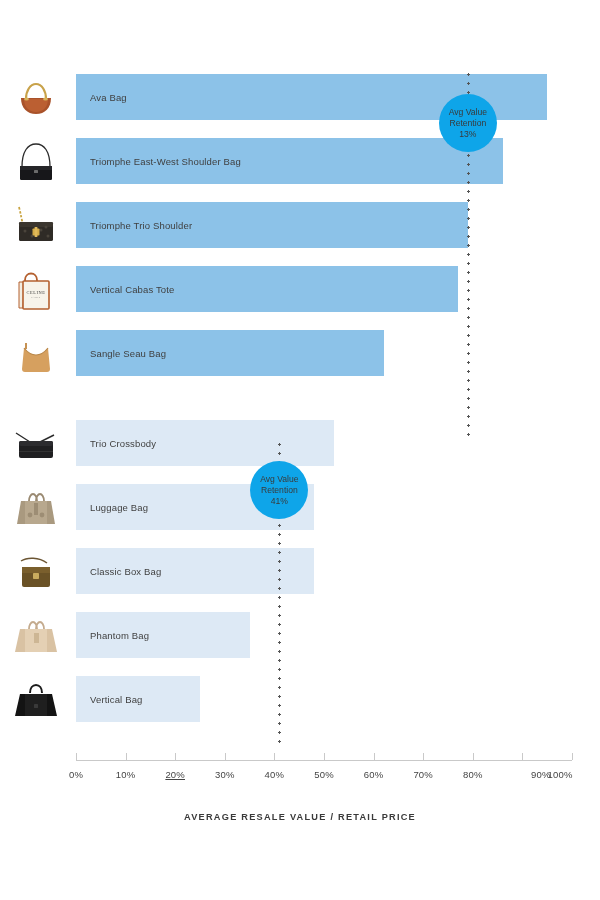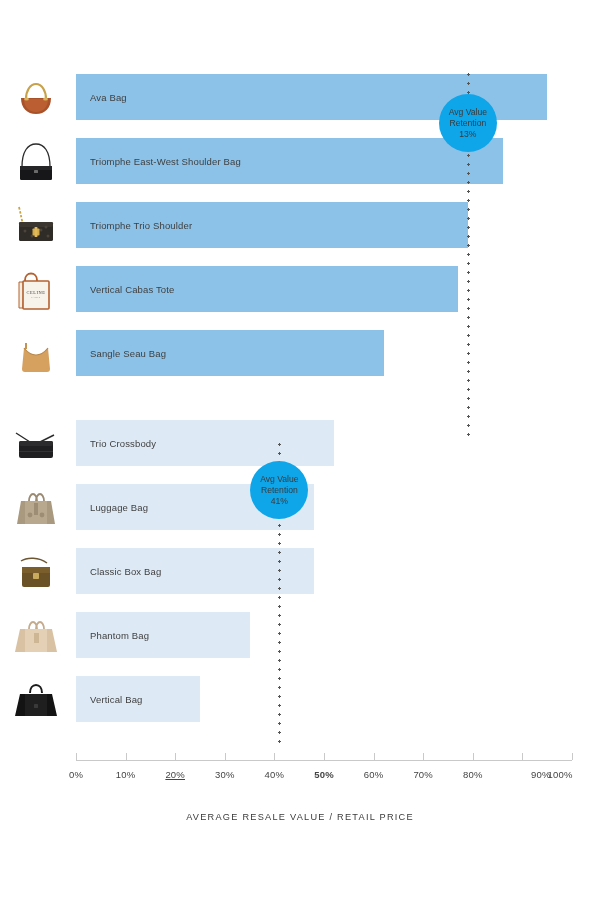--- a/index.html
+++ b/index.html
@@ -46,21 +46,21 @@
 
   
   #axis{position:absolute;left:76px;top:760px;width:496px;height:1px;background:#c9c9c9;}
   .tick{position:absolute;top:-7px;width:1px;height:7px;background:#c9c9c9;}
   .tick-label{
     position:absolute;top:9px;font-size:9.5px;color:#444;
     transform:translateX(-50%);white-space:nowrap;letter-spacing:.2px;
   }
   #axis-title{
     position:absolute;top:812px;left:0;width:600px;text-align:center;
-    font-size:9.2px;letter-spacing:1.25px;font-weight:normal;color:#3a3a3a;
+    font-size:9.2px;letter-spacing:1.25px;font-weight:bold;color:#3a3a3a;
   }
 </style>
 </head>
 <body>
 
 <div id="chart-root">
 
   <div id="bars-layer">
       <div class="bar-row" style="top: 74px;">
         <div class="thumb" style="top: -5px;">
@@ -214,21 +214,21 @@
       <div class="tick-label" style="left: 0px;">0%</div>
       <div class="tick" style="left: 49.6px;"></div>
       <div class="tick-label" style="left: 49.6px;">10%</div>
       <div class="tick" style="left: 99.2px;"></div>
       <div class="tick-label" style="left: 99.2px; text-decoration: underline;">20%</div>
       <div class="tick" style="left: 148.8px;"></div>
       <div class="tick-label" style="left: 148.8px;">30%</div>
       <div class="tick" style="left: 198.4px;"></div>
       <div class="tick-label" style="left: 198.4px;">40%</div>
       <div class="tick" style="left: 248px;"></div>
-      <div class="tick-label" style="left: 248px; font-weight: bold;">50%</div>
+      <div class="tick-label" style="left: 248px;">50%</div>
       <div class="tick" style="left: 297.6px;"></div>
       <div class="tick-label" style="left: 297.6px;">60%</div>
       <div class="tick" style="left: 347.2px;"></div>
       <div class="tick-label" style="left: 347.2px;">70%</div>
       <div class="tick" style="left: 396.8px;"></div>
       <div class="tick-label" style="left: 396.8px;">80%</div>
       <div class="tick" style="left: 446.4px;"></div>
       <div class="tick-label" style="left: 446.4px; padding-left: 37px;">90%</div>
       <div class="tick" style="left: 496px;"></div>
       <div class="tick-label" style="left: 484px;">100%</div>

